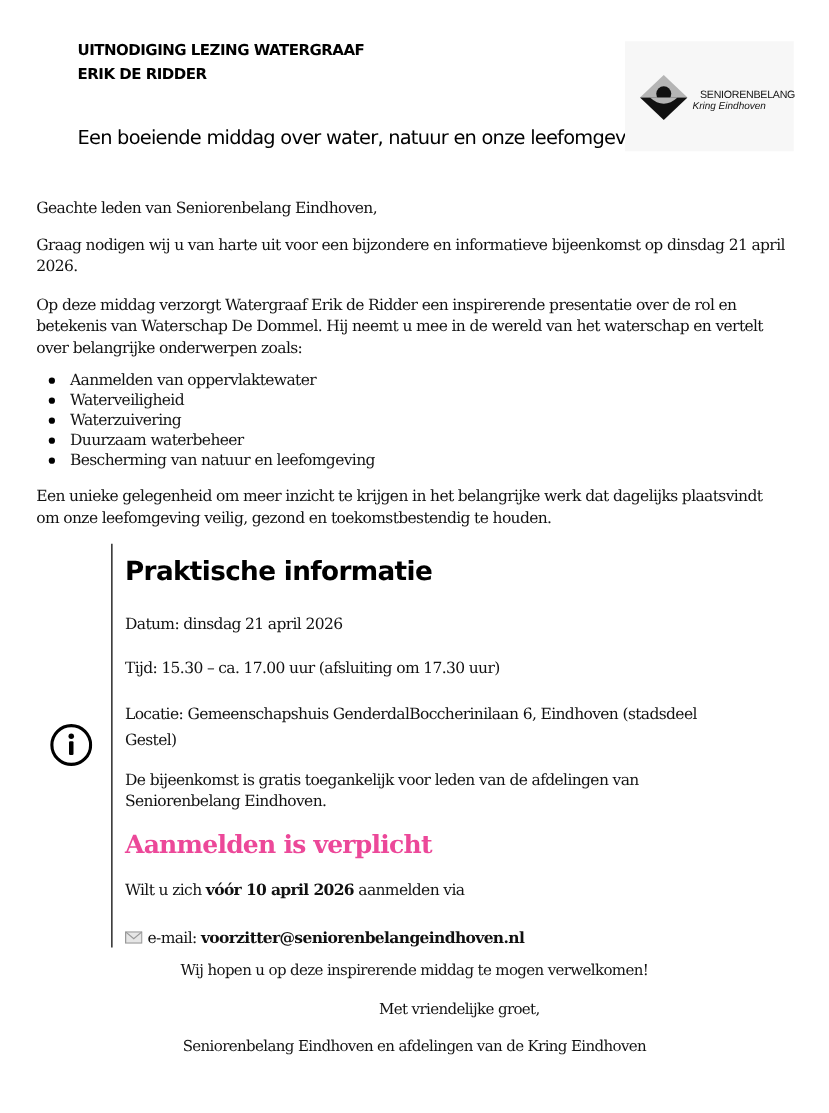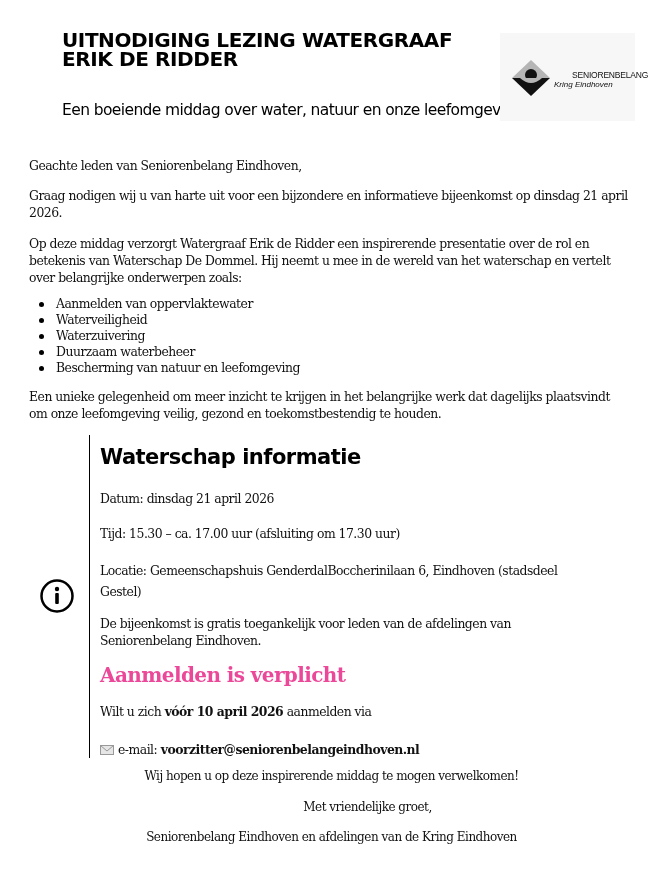--- a/index.html
+++ b/index.html
@@ -1,21 +1,21 @@
 <!DOCTYPE html>
 <html><head>
   <meta charset="utf-8">
   <style>
     html, body { margin: 0; padding: 0; background: #ffffff; }
     body { width: 663px; height: 890px; position: relative; overflow: hidden; color: #111; font-family: "DejaVu Serif", serif; }
-    .title { position: absolute; left: 62px; top: 31px; font-family: "DejaVu Sans", sans-serif; font-weight: bold; font-size: 20px; line-height: 19px; letter-spacing: -0.4px; color: #000; }
+    .title { position: absolute; left: 62px; top: 31px; font-family: "DejaVu Sans", sans-serif; font-weight: bold; font-size: 12px; line-height: 19px; letter-spacing: -0.4px; color: #000; }
     .subtitle { position: absolute; left: 62px; top: 101px; font-family: "DejaVu Sans", sans-serif; font-size: 15.5px; letter-spacing: -0.6px; color: #000; }
     .logo { position: absolute; left: 500px; top: 33px; width: 135px; height: 88px; background: #f7f7f7; }
     .logo svg { position: absolute; left: 12px; top: 27px; }
-    .logo .l1 { position: absolute; left: 72px; top: 37px; font-family: "Liberation Sans", sans-serif; font-size: 8.5px; color: #111; letter-spacing: -0.2px; }
+    .logo .l1 { position: absolute; left: 60px; top: 37px; font-family: "Liberation Sans", sans-serif; font-size: 8.5px; color: #111; letter-spacing: -0.2px; }
     .logo .l2 { position: absolute; left: 54px; top: 47px; font-family: "Liberation Sans", sans-serif; font-size: 8px; font-style: italic; color: #111; }
     .p { position: absolute; left: 29px; font-size: 12.4px; line-height: 17px; letter-spacing: -0.5px; width: 600px; }
     ul.bullets { position: absolute; left: 29px; top: 296px; margin: 0; padding: 0; list-style: none; font-size: 12.4px; line-height: 16px; letter-spacing: -0.5px; }
     ul.bullets li { position: relative; padding-left: 27px; }
     ul.bullets li::before { content: ""; position: absolute; left: 10px; top: 6px; width: 5px; height: 5px; border-radius: 50%; background: #000; }
     .info-border { position: absolute; left: 89px; top: 435px; width: 1px; height: 323px; background: #000; }
     .info-icon { position: absolute; left: 40px; top: 579px; width: 34px; height: 34px; }
     .h-prak { position: absolute; left: 100px; top: 445px; font-family: "DejaVu Sans", sans-serif; font-weight: bold; font-size: 21px; letter-spacing: -0.5px; color: #000; }
     .info { position: absolute; left: 100px; font-size: 12.4px; line-height: 20px; letter-spacing: -0.5px; width: 500px; }
     .info2 { position: absolute; left: 100px; font-size: 12.4px; line-height: 17px; letter-spacing: -0.5px; width: 500px; }
@@ -58,21 +58,21 @@
 
 <div class="p" style="top:388px;">Een unieke gelegenheid om meer inzicht te krijgen in het belangrijke werk dat dagelijks plaatsvindt om onze leefomgeving veilig, gezond en toekomstbestendig te houden.</div>
 
 <div class="info-border"></div>
 <svg class="info-icon" viewBox="0 0 34 34">
   <circle cx="17" cy="17" r="15.5" fill="none" stroke="#000" stroke-width="2.5"></circle>
   <circle cx="17" cy="10" r="2.2" fill="#000"></circle>
   <rect x="15.2" y="14" width="3.6" height="11" rx="1" fill="#000"></rect>
 </svg>
 
-<div class="h-prak">Waterschap informatie</div>
+<div class="h-prak">Praktische informatie</div>
 <div class="info" style="top:489px;">Datum: dinsdag 21 april 2026</div>
 <div class="info" style="top:524px;">Tijd: 15.30 – ca. 17.00 uur (afsluiting om 17.30 uur)</div>
 <div class="info" style="top:560px; line-height:21px;">Locatie: Gemeenschapshuis GenderdalBoccherinilaan 6, Eindhoven (stadsdeel Gestel)</div>
 <div class="info2" style="top:615px;">De bijeenkomst is gratis toegankelijk voor leden van de afdelingen van Seniorenbelang Eindhoven.</div>
 
 <div class="h-aan">Aanmelden is verplicht</div>
 <div class="info" style="top:702px;">
   <span>Wilt u zich </span><span class="bold">vóór 10 april 2026</span><span> aanmelden via</span>
 </div>
 <div class="info" style="top:740px;">

